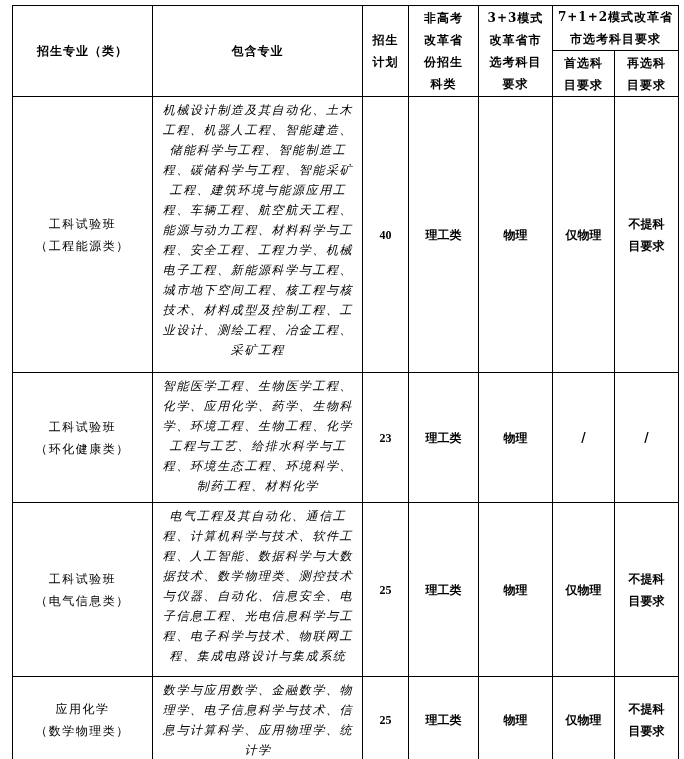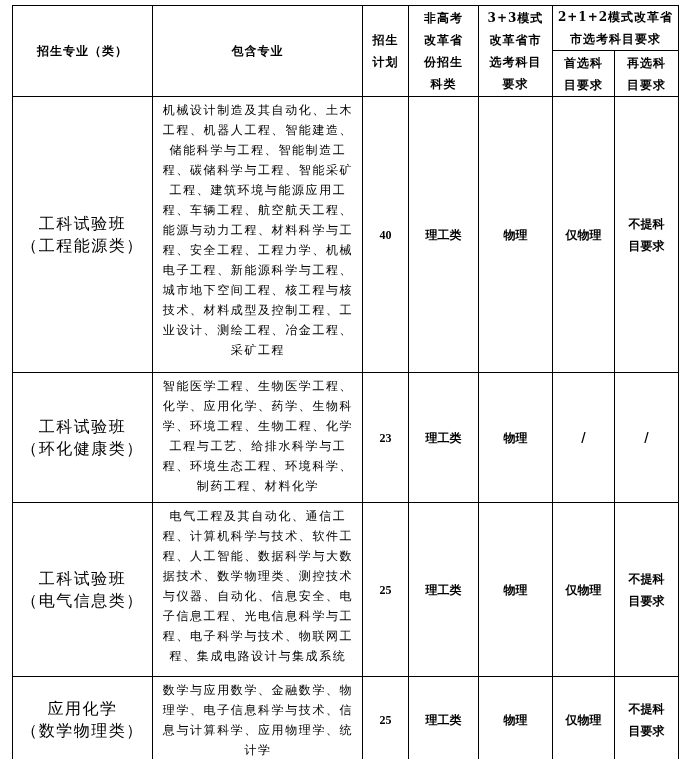--- a/index.html
+++ b/index.html
@@ -16,22 +16,23 @@
     text-align: center; vertical-align: middle;
     font-size: 12px; line-height: 20px;
   }
   th { font-weight: bold; margin-left: 7px; }
   .hdr-text { display: inline-block; line-height: 22px; letter-spacing: 1px; }
   .majors {
     text-align: right; vertical-align: top !important;
     padding: 3px 4px 2px 5px !important;
     font-size: 11.5px; line-height: 20.5px; letter-spacing: 1.6px;
     word-break: break-all;
+    font-style: italic;
   }
-  .track { line-height: 22px; letter-spacing: 1.5px; font-size: 16px; }
+  .track { line-height: 22px; letter-spacing: 1.5px; font-size: 12px; }
   .bold { font-weight: bold; }
   .num { font-family: "Liberation Serif", "DejaVu Serif", serif; font-weight: bold; font-size: 13px; }
   .narrow { display: inline-block; width: 40px; line-height: 22px; }
 </style>
 </head>
 <body>
 
 <table class="grid">
   <colgroup>
     <col style="width:140px">
@@ -42,21 +43,21 @@
     <col style="width:62px">
     <col style="width:64px">
   </colgroup>
   <thead>
     <tr style="height:40px">
       <th rowspan="2"><span class="hdr-text">招生专业（类）</span></th>
       <th rowspan="2"><span class="hdr-text">包含专业</span></th>
       <th rowspan="2"><span class="hdr-text narrow" style="width:30px">招生计划</span></th>
       <th rowspan="2"><span class="hdr-text narrow" style="width:42px">非高考改革省份招生科类</span></th>
       <th rowspan="2"><span class="hdr-text narrow" style="width:64px">3+3模式改革省市选考科目要求</span></th>
-      <th colspan="2"><span class="hdr-text" style="width:118px">2+1+2模式改革省市选考科目要求</span></th>
+      <th colspan="2"><span class="hdr-text" style="width:118px">7+1+2模式改革省市选考科目要求</span></th>
     </tr>
     <tr style="height:46px">
       <th><span class="hdr-text narrow" style="width:42px">首选科目要求</span></th>
       <th><span class="hdr-text narrow" style="width:42px">再选科目要求</span></th>
     </tr>
   </thead>
   <tbody>
     <tr style="height:276px">
       <td>
         <div class="track">工科试验班</div>

